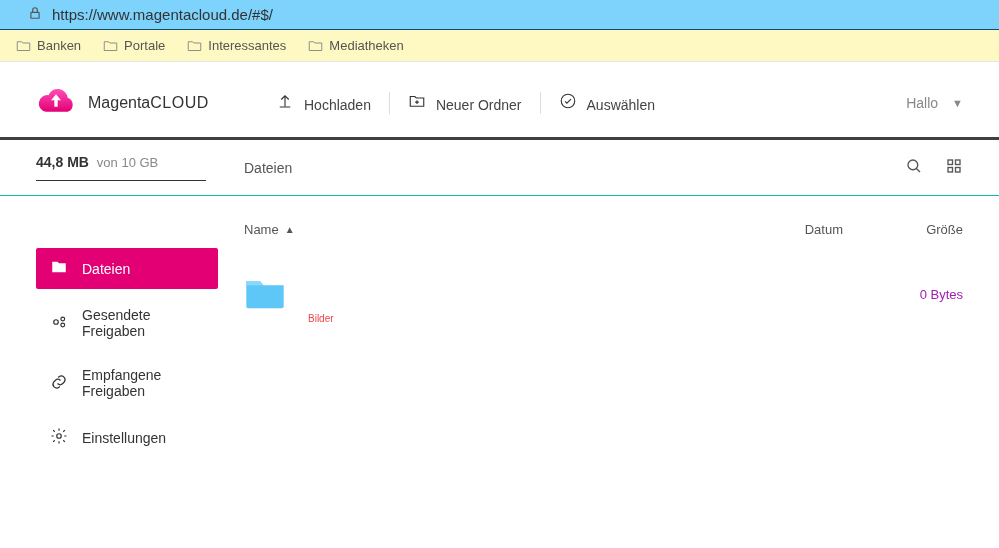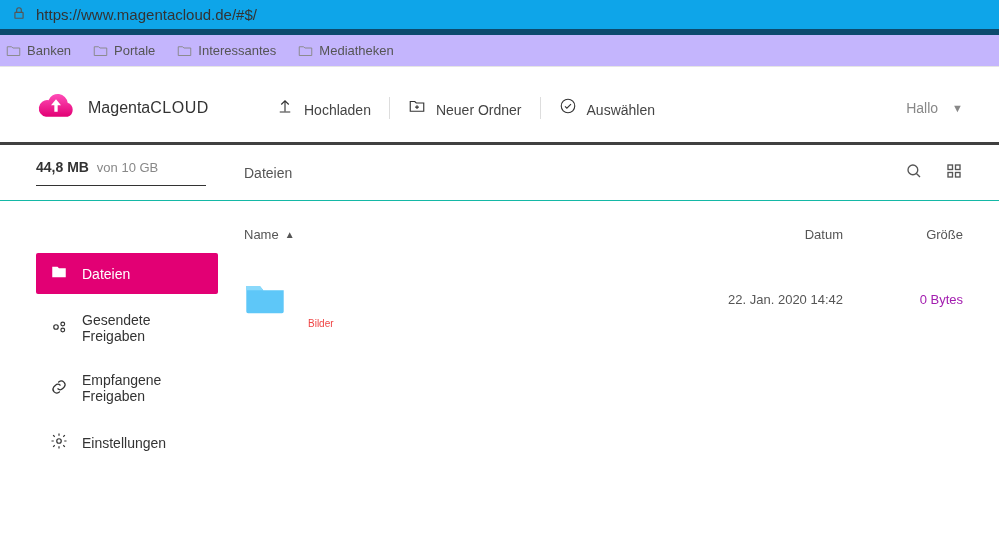--- a/index.html
+++ b/index.html
@@ -1,24 +1,24 @@
 <!DOCTYPE html>
 <html><head>
   <meta charset="utf-8">
   <style>
     * { margin: 0; padding: 0; box-sizing: border-box; }
     body { font-family: -apple-system, BlinkMacSystemFont, "Segoe UI", Arial, sans-serif; font-size: 14px; color: #333; background: #fff; width: 999px; }
     
     
-    .urlbar { display: flex; align-items: center; padding: 6px 12px; border-bottom: 6px solid #0c4a6e; background: #0ea5e9; }
+    .urlbar { display: flex; align-items: center; padding: 6px 28px; border-bottom: 1px solid #0c4a6e; background: #7dd3fc; }
     .urlbar .lock { width: 14px; height: 14px; margin-right: 10px; color: #555; }
     .urlbar .url { font-size: 15px; color: #333; }
     
     
-    .bookmarks { display: flex; align-items: flex-start; padding: 8px 6px; gap: 22px; background: #c4b5fd; border-bottom: 1px solid #e5e5e5; }
+    .bookmarks { display: flex; align-items: flex-start; padding: 8px 16px; gap: 22px; background: #fef9c3; border-bottom: 1px solid #e5e5e5; }
     .bookmark { display: flex; align-items: center; gap: 6px; color: #555; font-size: 13px; cursor: pointer; }
     .bookmark svg { width: 15px; height: 13px; color: #888; }
     
     
     .appheader { display: flex; align-items: center; padding: 24px 36px 18px 36px; border-bottom: 3px solid #404040; }
     .logo-wrap { display: flex; align-items: center; gap: 12px; width: 240px; }
     .logo-icon { width: 40px; height: 30px; }
     .logo-text { font-size: 16px; color: #333; }
     .logo-text .light { font-weight: 300; }
     .logo-text .reg { font-weight: 400; letter-spacing: 0.5px; }
@@ -234,18 +234,17 @@
     </div>
 
     <div class="file-row">
       <span>
         <svg class="folder-icon" viewBox="0 0 48 40">
             <path fill="#5ec7f8" d="M2 6h16l4 5h24v25a2 2 0 0 1-2 2H4a2 2 0 0 1-2-2z"></path>
             <path fill="#8ad9fb" d="M2 6h16l4 5H2z"></path>
           </svg>
       </span>
       <span class="fname">Bilder</span>
-      <span class="fdate">22. Jan. 2020 14:42</span>
       <span class="fsize">0 Bytes</span>
     </div>
 
   </div>
 </div>
 
 </body></html>

